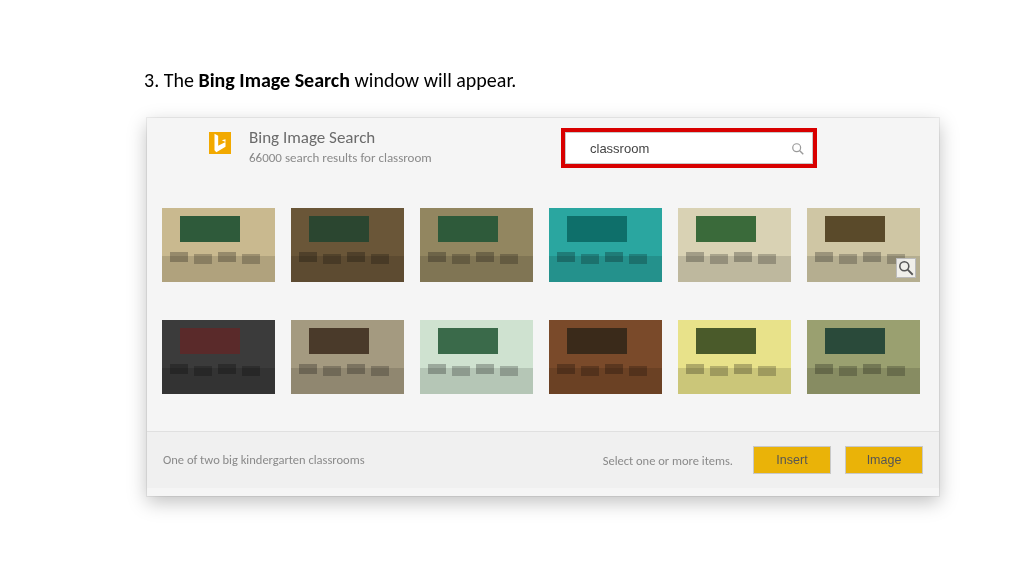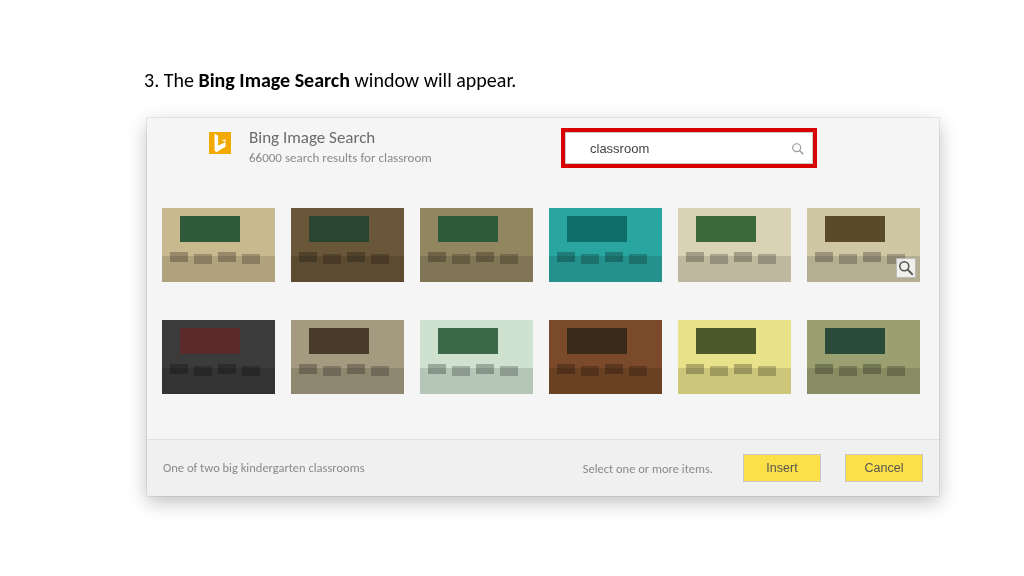--- a/index.html
+++ b/index.html
@@ -134,49 +134,49 @@
     height: 18px;
     background: rgba(250,250,250,.85);
     border: 1px solid #bbb;
     display: flex;
     align-items: center;
     justify-content: center;
     color: #555;
   }
   .footer {
     position: absolute;
-    left: 0; right: 0; bottom: 0;
+    left: 0; right: 0; bottom: 8px;
     height: 56px;
     border-top: 1px solid #e0e0e0;
     background: #f0f0f0;
     display: flex;
     align-items: center;
     padding: 0 16px;
   }
   .info {
     flex: 0 0 auto;
     font-size: 12.5px;
     color: #8a8a8a;
     line-height: 1.35;
   }
   .footer-right {
     margin-left: auto;
     display: flex;
     align-items: center;
-    gap: 24px;
+    gap: 14px;
   }
   .hint {
     font-size: 12.5px;
     color: #8a8a8a;
     margin-right: 6px;
   }
   .btn {
     min-width: 78px;
     height: 28px;
-    background: #fde047;
+    background: #eab308;
     border: 1px solid #c8c8c8;
     font-size: 12.5px;
     color: #555;
     padding: 0 14px;
     cursor: pointer;
   }
 </style>
 </head>
 <body>
 
@@ -355,20 +355,20 @@
         </div>
     </div>
 
     <div class="footer">
       <div class="info">
         <div>One of two big kindergarten classrooms</div>
       </div>
       <div class="footer-right">
         <div class="hint">Select one or more items.</div>
         <button class="btn">Insert</button>
-        <button class="btn">Cancel</button>
+        <button class="btn">Image</button>
       </div>
     </div>
 
   </div>
 
   <div class="page-num">23</div>
 </div>
 
 </body></html>

